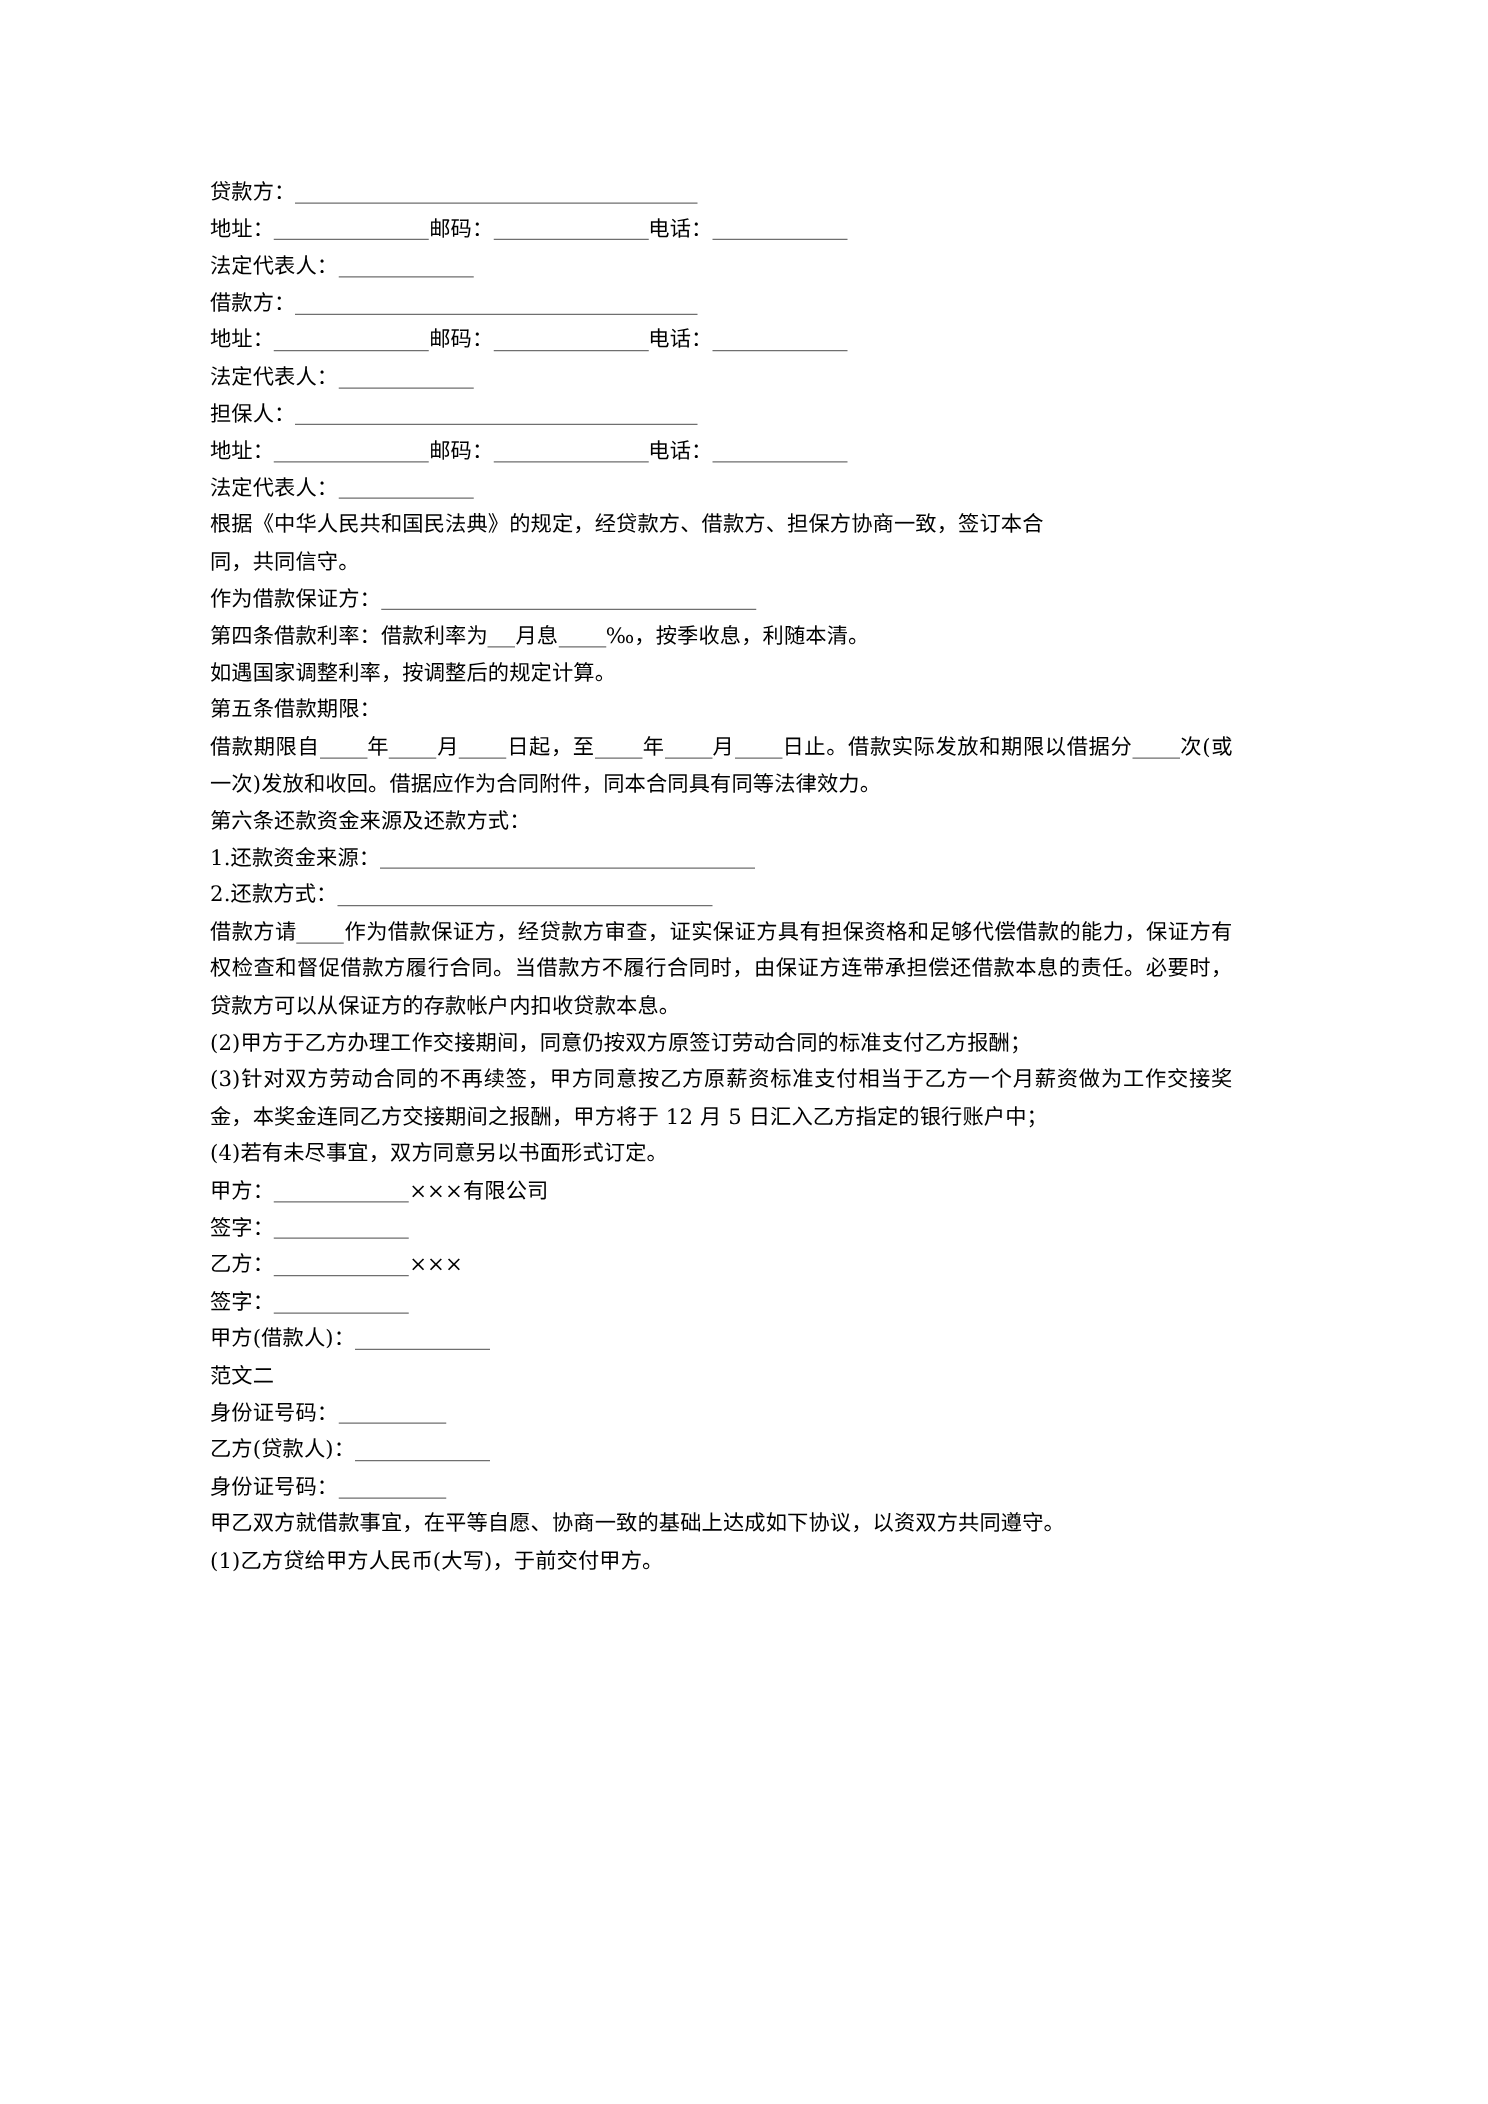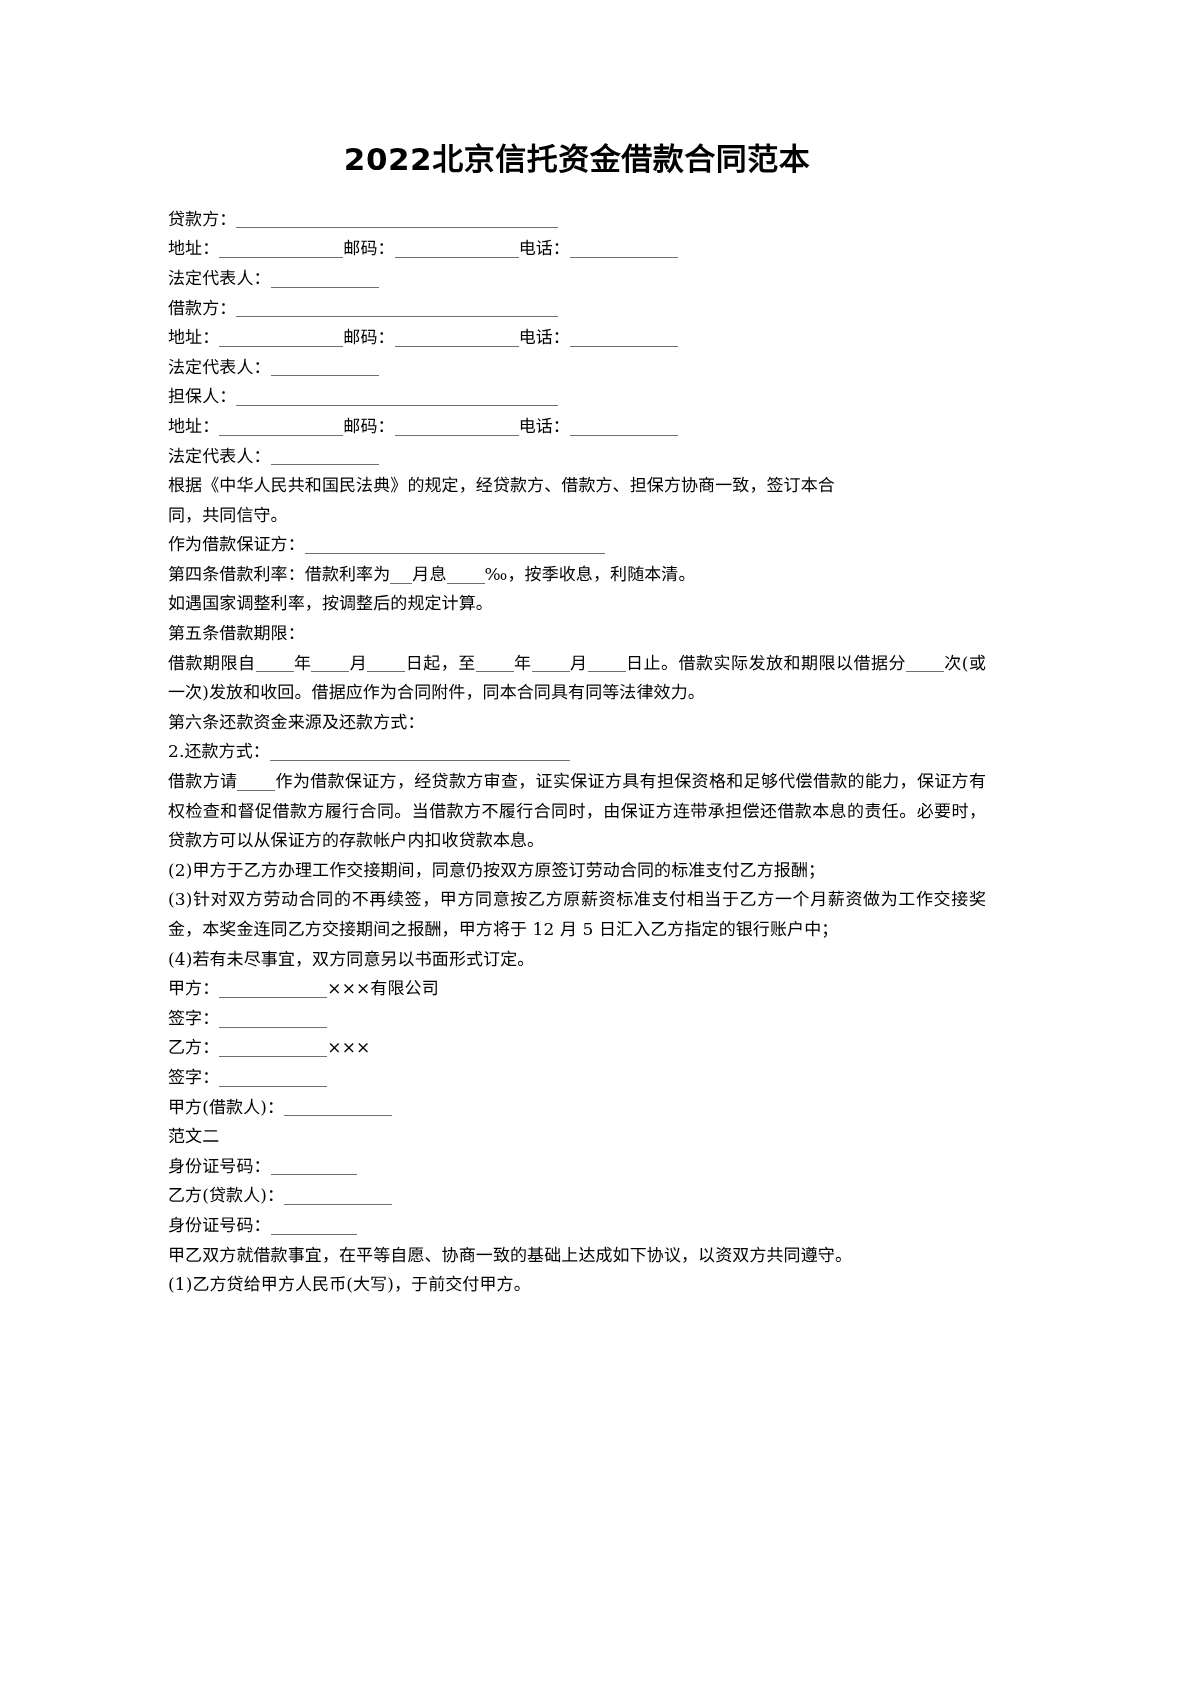--- a/index.html
+++ b/index.html
@@ -72,21 +72,20 @@
   .b-mini{ width: 38px; }
   .b-nano{ width: 22px; }
   .b-wide{ width: 268px; }
 </style>
 </head>
 <body>
 
 <div class="page">
   <div class="content">
 
-    <h1 class="doc-title">2022北京信托资金借款合同范本</h1>
 
     <p class="line"><span>贷款方：</span><span class="blank b-xl"></span></p>
 
     <p class="line"><span>地址：</span><span class="blank b-sm"></span><span>邮码：</span><span class="blank b-sm"></span><span>电话：</span><span class="blank b-xs"></span></p>
 
     <p class="line"><span>法定代表人：</span><span class="blank b-xs"></span></p>
 
     <p class="line"><span>借款方：</span><span class="blank b-xl"></span></p>
 
     <p class="line"><span>地址：</span><span class="blank b-sm"></span><span>邮码：</span><span class="blank b-sm"></span><span>电话：</span><span class="blank b-xs"></span></p>
@@ -109,20 +108,21 @@
     <p class="line"><span>第四条借款利率：借款利率为</span><span class="blank b-nano"></span><span>月息</span><span class="blank b-mini"></span><span>‰，按季收息，利随本清。</span></p>
 
     <p class="line">如遇国家调整利率，按调整后的规定计算。</p>
 
     <p class="line">第五条借款期限：</p>
 
     <p class="para"><span>借款期限自</span><span class="blank b-mini"></span><span>年</span><span class="blank b-mini"></span><span>月</span><span class="blank b-mini"></span><span>日起，至</span><span class="blank b-mini"></span><span>年</span><span class="blank b-mini"></span><span>月</span><span class="blank b-mini"></span><span>日止。借款实际发放和期限以借</span><span>据分</span><span class="blank b-mini"></span><span>次(或一次)发放和收回。借据应作为合同附件，同本合同具有同等法律效力。</span></p>
 
     <p class="line">第六条还款资金来源及还款方式：</p>
 
+    <p class="line"><span>1.还款资金来源：</span><span class="blank b-lg"></span></p>
 
     <p class="line"><span>2.还款方式：</span><span class="blank b-lg"></span></p>
 
 
     <p class="para"><span>借款方请</span><span class="blank b-mini"></span><span>作为借款保证方，经贷款方审查，证实保证方具有担保资格和足够代偿借款的能力，保证方有权检查和督促借款方履行合同。当借款方不履行合同时，由保证方连带承担偿还借款本息的责任。必要时，贷款方可以从保证方的存款帐户内扣收贷款本息。</span></p>
 
     <p class="para">(2)甲方于乙方办理工作交接期间，同意仍按双方原签订劳动合同的标准支付乙方报酬；</p>
     <p class="para">(3)针对双方劳动合同的不再续签，甲方同意按乙方原薪资标准支付相当于乙方一个月薪资做为工作交接奖金，本奖金连同乙方交接期间之报酬，甲方将于 12 月 5 日汇入乙方指定的银行账户中；</p>
     <p class="para">(4)若有未尽事宜，双方同意另以书面形式订定。</p>
 

